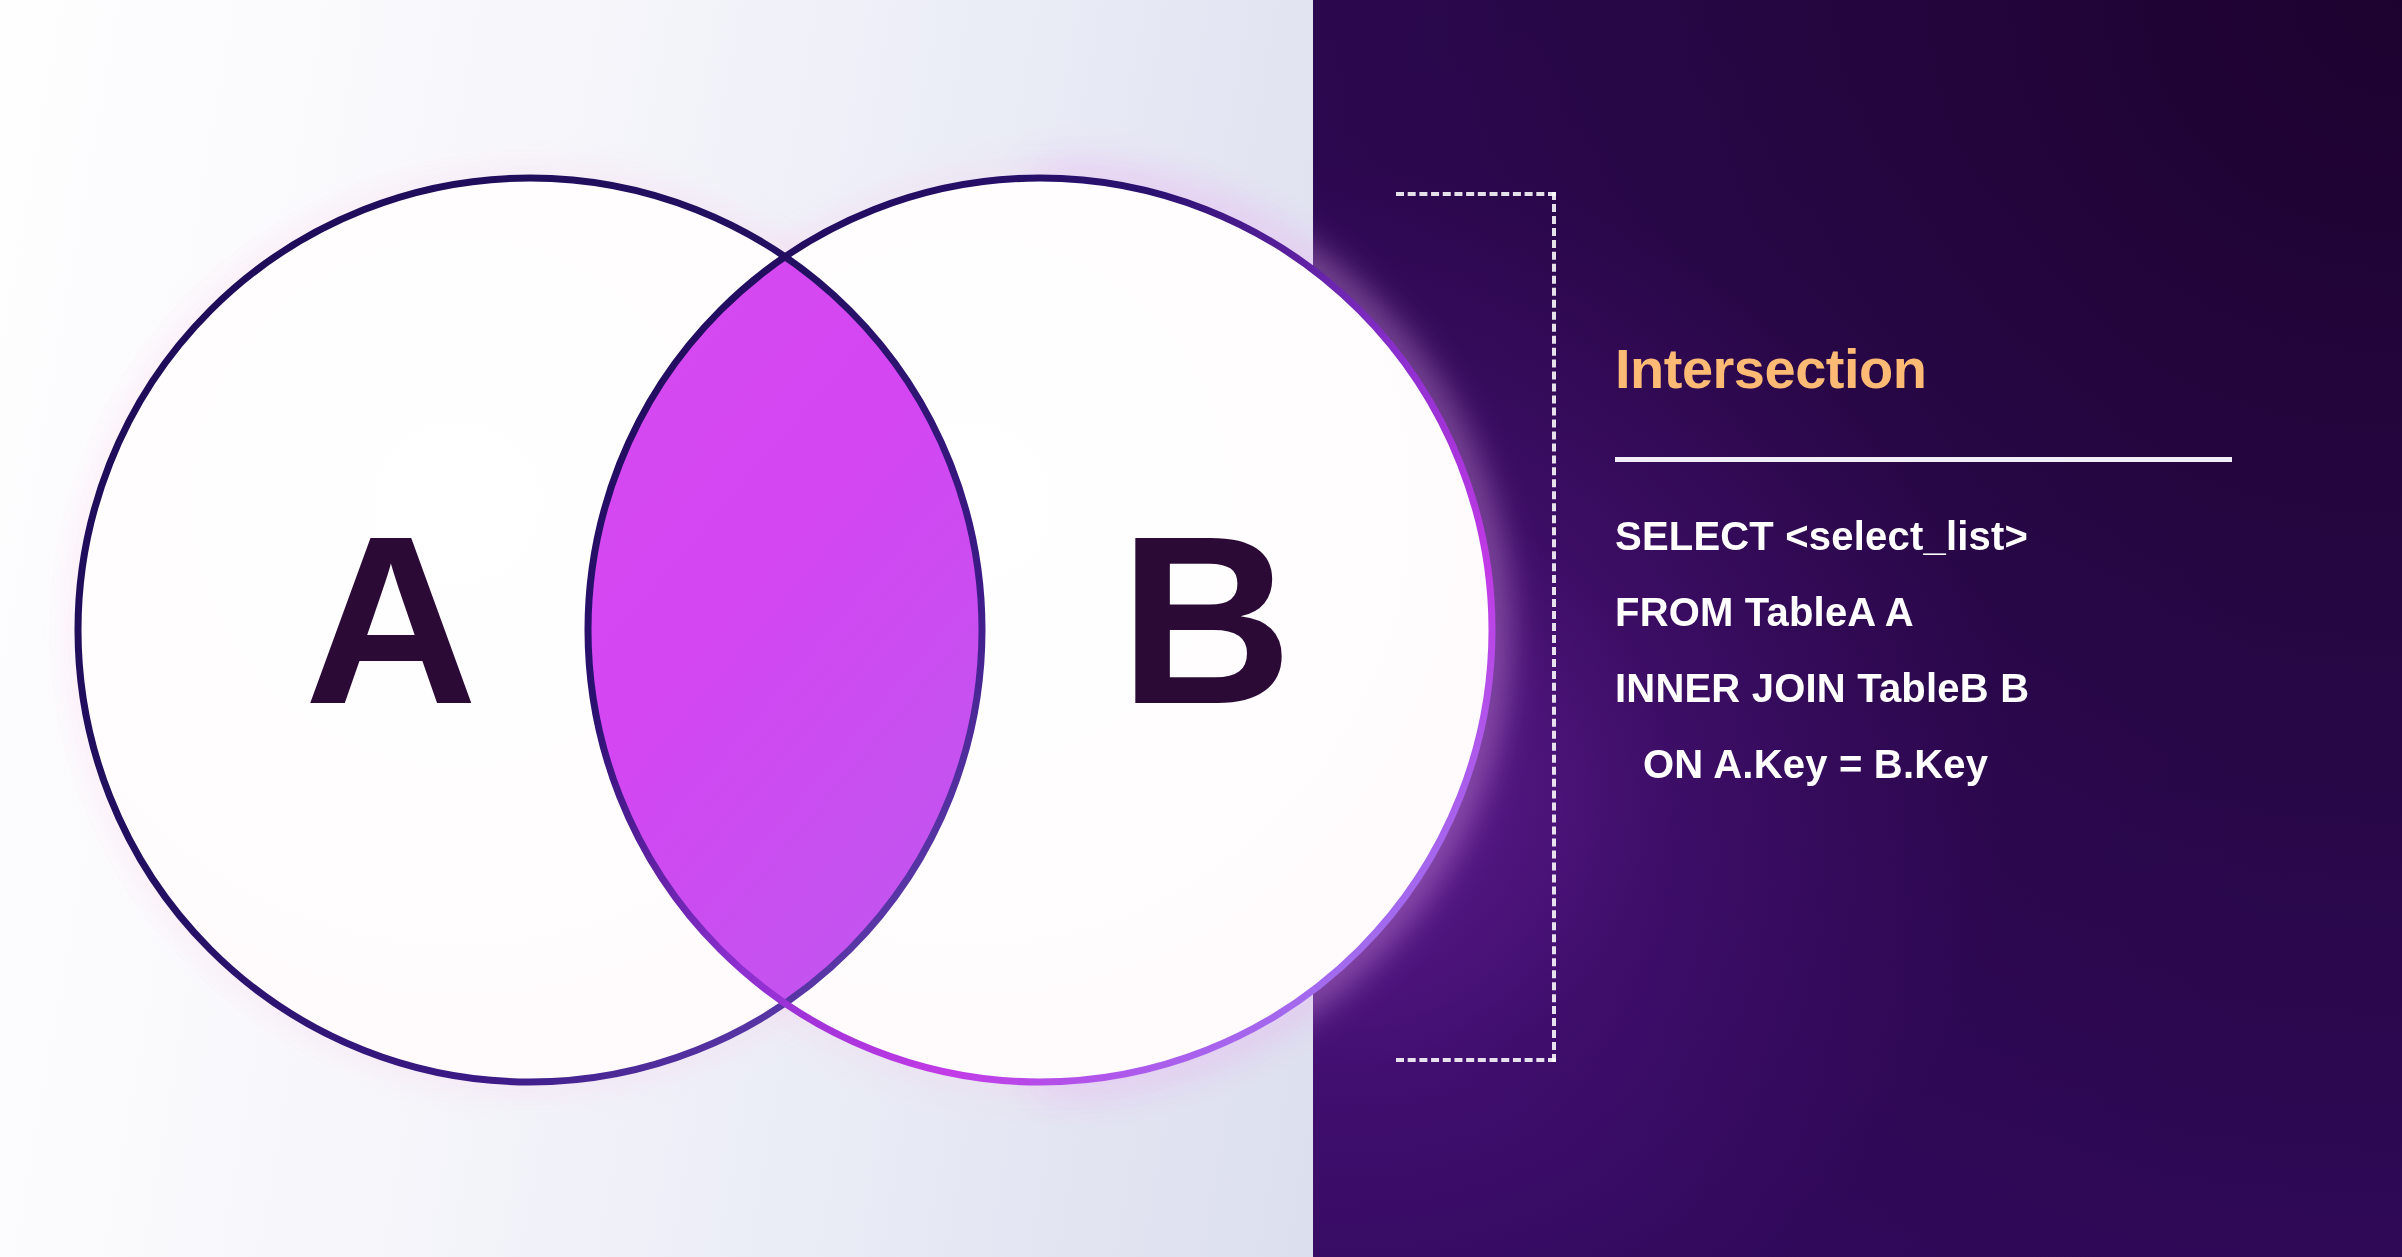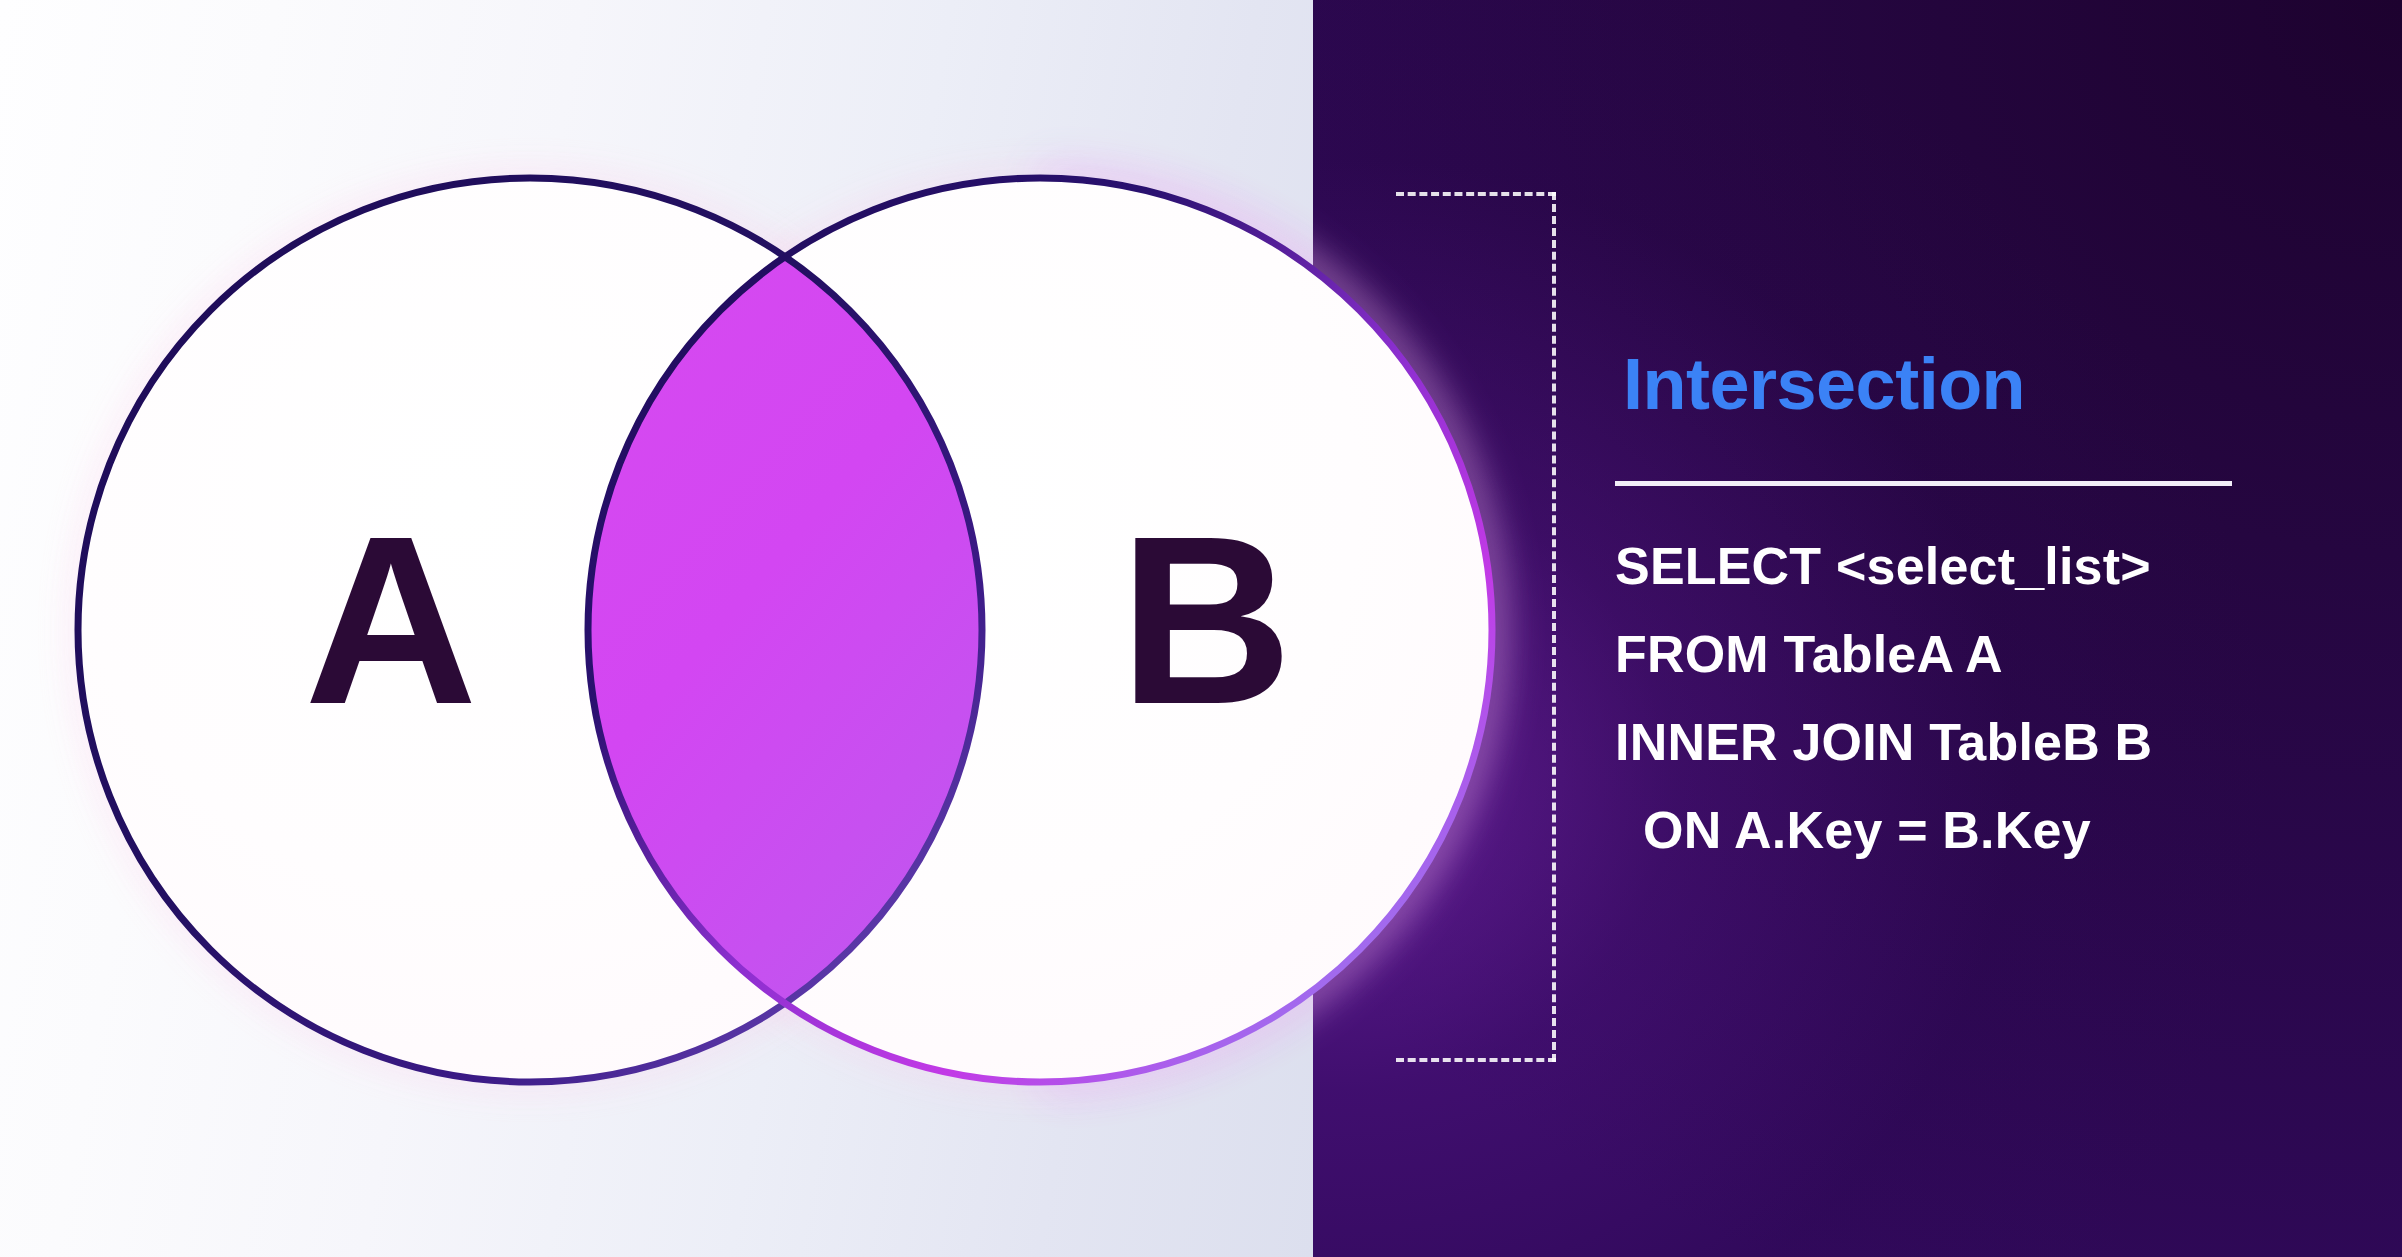--- a/index.html
+++ b/index.html
@@ -87,40 +87,40 @@
   
   .panel {
     position: absolute;
     left: 1615px;
     top: 340px;
     width: 740px;
   }
   .panel-title {
     font-family: "Liberation Sans", sans-serif;
     font-weight: bold;
-    font-size: 72px;
+    font-size: 56px;
     line-height: 1.02;
-    color: #3b82f6;
+    color: #fdba74;
     letter-spacing: -0.5px;
-    margin: 8px;
+    margin: 0;
     white-space: nowrap;
   }
   .panel-rule {
     margin-top: 60px;
     width: 617px;
     height: 5px;
     background: #f2eef8;
   }
   .panel-code {
     margin-top: 54px;
   }
   .code-line {
     font-family: "Liberation Sans", sans-serif;
     font-weight: bold;
-    font-size: 52px;
+    font-size: 40px;
     line-height: 1;
     color: #ffffff;
     letter-spacing: 0.2px;
     margin-bottom: 36px;
     white-space: nowrap;
   }
   .code-line:last-child { margin-bottom: 0; margin-left: 28px; }
 </style>
 </head>
 <body>

